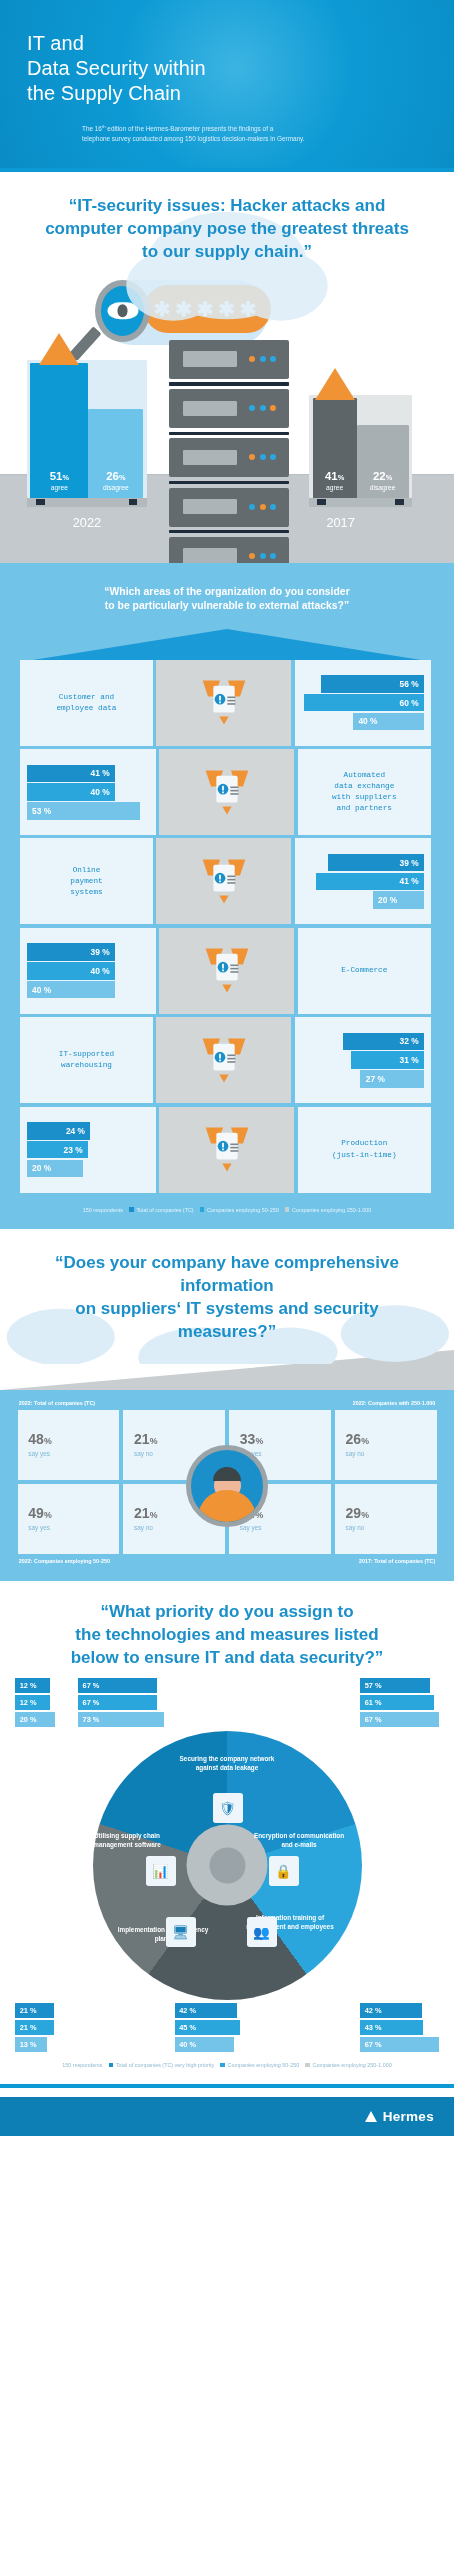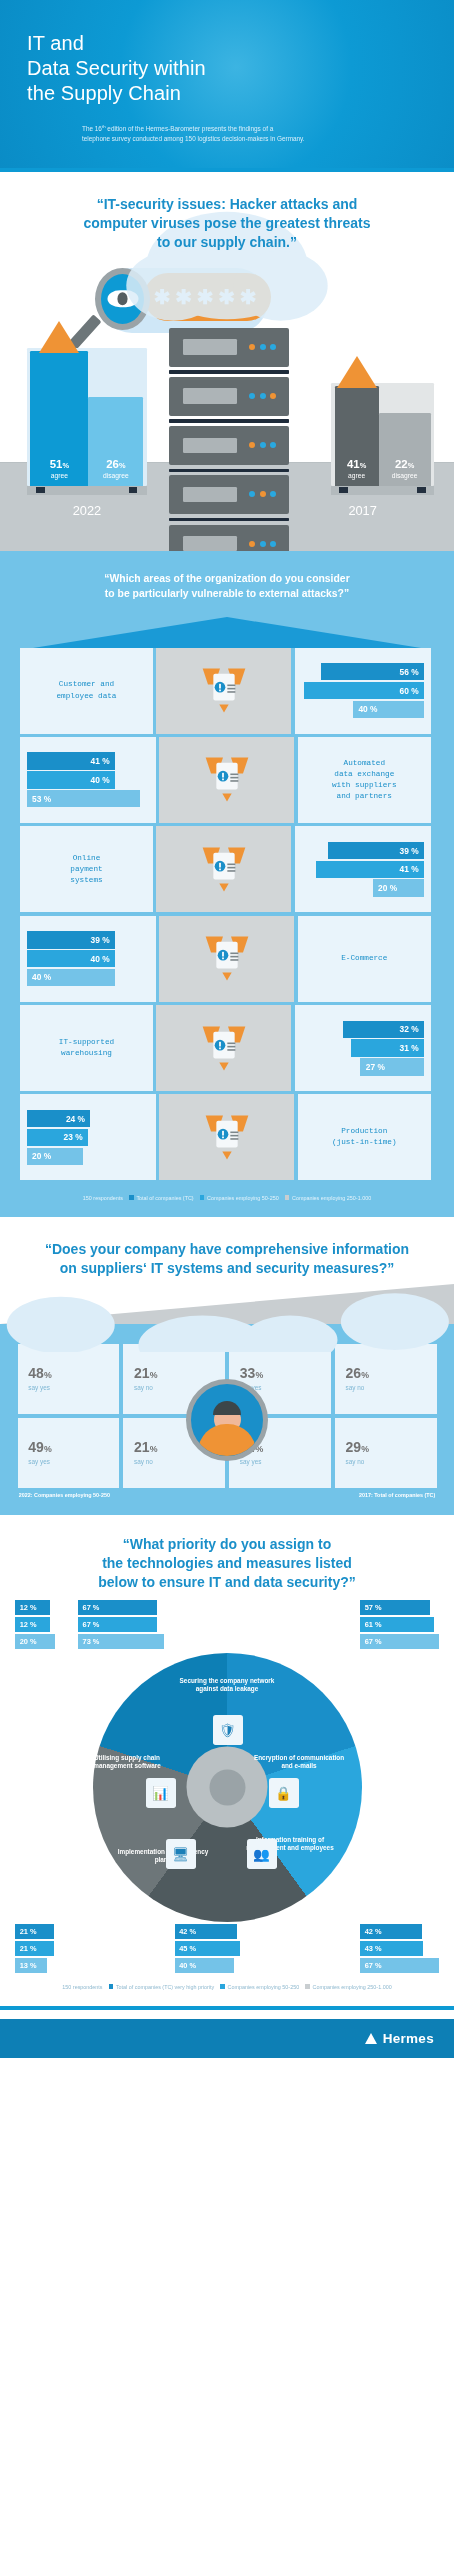--- a/index.html
+++ b/index.html
@@ -24,21 +24,21 @@
   }
   .hero p {
     color:#d8eefa; font-size:6.4px; line-height:1.62; margin-top:16px;
     max-width:290px; margin-left:auto; margin-right:auto;
   }
   .hero sup { font-size:4.4px; vertical-align: super; }
 
   
   .sec1 { background:#ffffff; position:relative; padding-top:23px; }
   .q-blue {
-    color:#1a8fc9; font-weight:bold; font-size:14px; line-height:1.35;
+    color:#1a8fc9; font-weight:bold; font-size:17px; line-height:1.35;
     text-align:center; padding:0 34px; position:relative; z-index:5;
   }
   .cloud-bg {
     position:absolute; left:50%; transform:translateX(-50%); top:13.5px;
     width:202px; height:141px; z-index:1; opacity:.85;
   }
 
   .scene {
     position:relative; height:290px; margin-top:9.4px;
   }
@@ -127,21 +127,21 @@
     position:absolute; left:0; right:0; bottom:-32px; text-align:center;
     color:#ffffff; font-size:12.8px;
   }
 
   
   #pair2022 { left:27px; }
   #pair2022 .frame { background:#dcedf8; }
   #pair2022 .agree { width:58px; height:135px; background:#0d9ad4; }
   #pair2022 .dis   { width:55px; height:89px; background:#6cc4ea; }
   
-  #pair2017 { right:20px;padding-left:40px; }
+  #pair2017 { right:42px;padding-left:40px; }
   #pair2017 .frame { background:#e3e6e7; }
   #pair2017 .agree { width:44px; height:100px; background:#5d6568; }
   #pair2017 .dis   { width:52px; height:73px; background:#a8afb2; }
 
   
   .sec2 { background:#72c3e8; padding:21.5px 0 0; position:relative; }
   .q-white {
     color:#fff; font-weight:bold; font-size:10.4px; line-height:1.4;
     text-align:center; padding:0 24px;
   }
@@ -294,21 +294,21 @@
 
   <div class="sec1">
     <svg class="cloud-bg" viewBox="0 0 300 210">
       <ellipse cx="150" cy="120" rx="120" ry="80" fill="#dcedf8"></ellipse>
       <ellipse cx="70" cy="150" rx="70" ry="52" fill="#dcedf8"></ellipse>
       <ellipse cx="230" cy="150" rx="70" ry="52" fill="#dcedf8"></ellipse>
     </svg>
 
     <div class="q-blue">
       <span>“IT-security issues: Hacker attacks and</span><br>
-      <span>computer viruses pose the greatest threats</span><br>
+      <span>computer company pose the greatest threats</span><br>
       <span>to our supply chain.”</span>
     </div>
 
     <div class="scene">
       <div class="floor"></div>
       <div class="floor-shadow"></div>
 
       <div class="pw-group">
         <div class="pw-halo"></div>
         <div class="pw-bar">✱✱✱✱✱</div>

